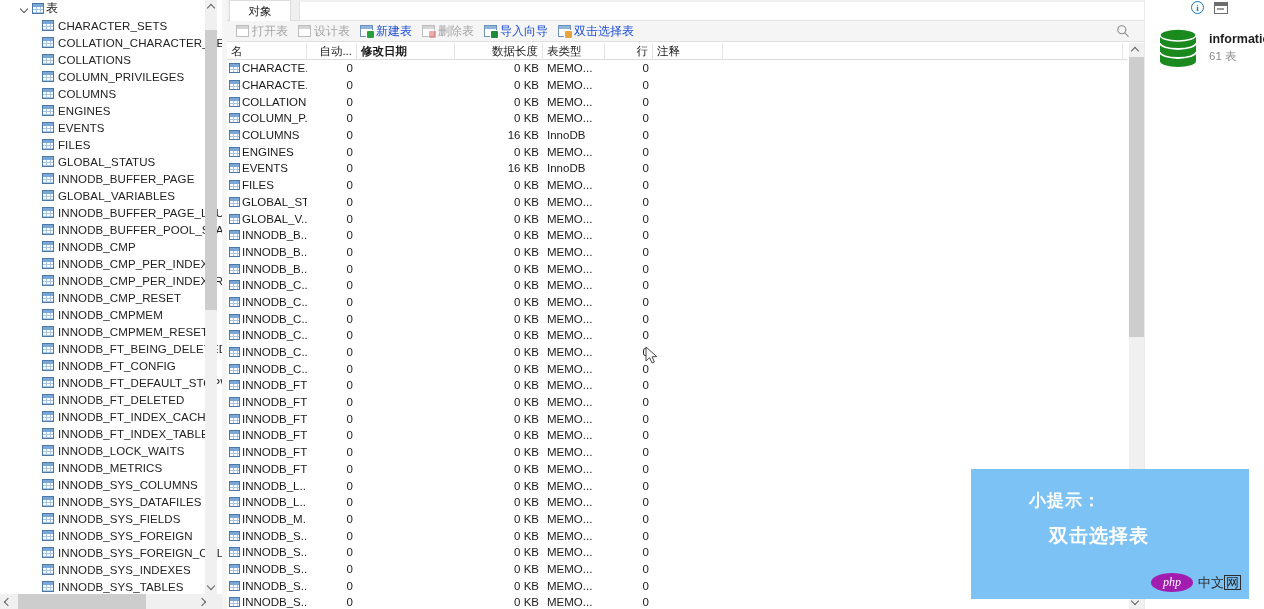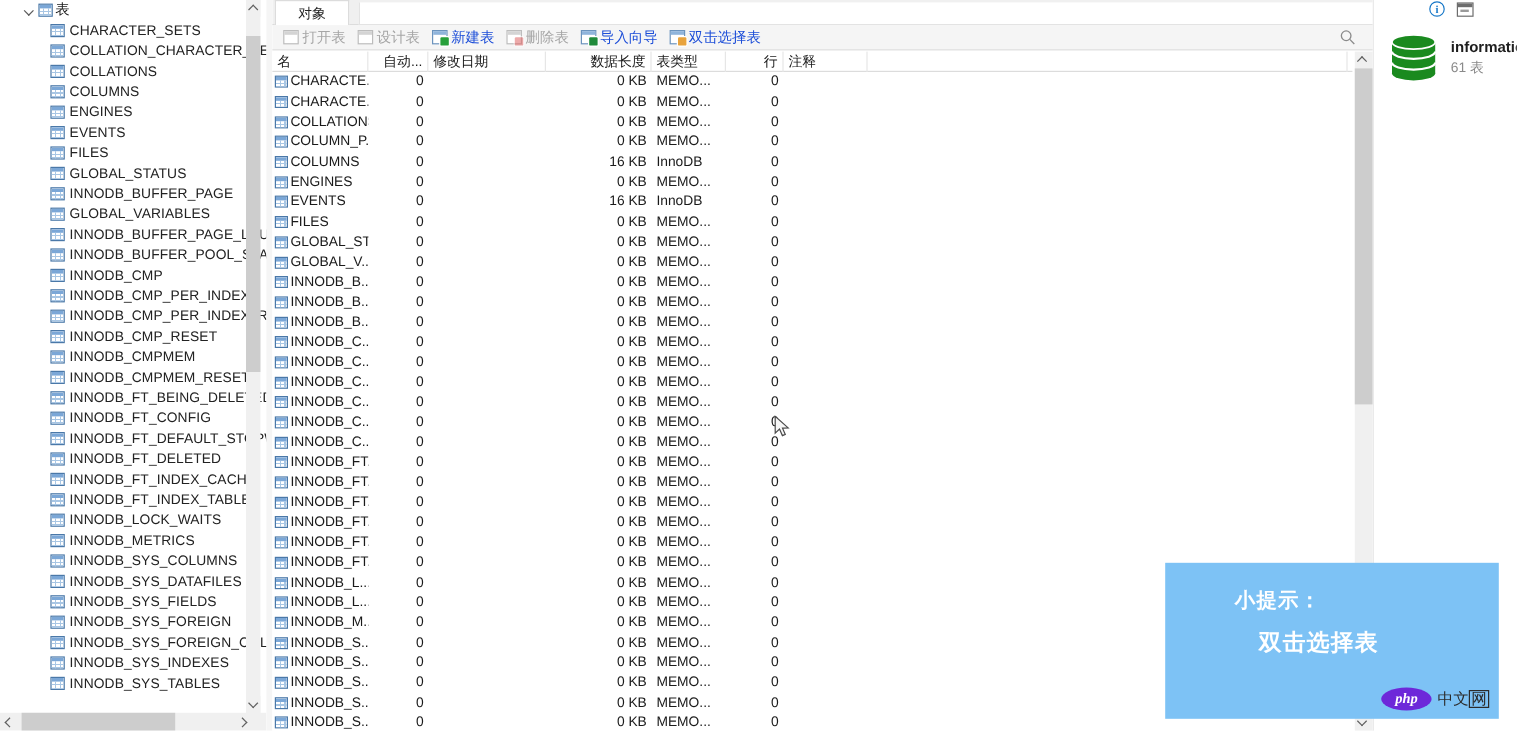--- a/index.html
+++ b/index.html
@@ -284,23 +284,23 @@
     position: absolute; left: 78px; top: 54px;
     color: #ffffff; font-size: 19px; font-weight: bold;
     letter-spacing: 1px;
   }
   #watermark {
     position: absolute; right: 8px; bottom: 7px;
     display: flex; align-items: center; gap: 5px;
   }
   .php-logo {
     width: 42px; height: 19px; border-radius: 50%;
-    background: #6d28d9;
+    background: #a21caf;
     display: flex; align-items: center; justify-content: center;
-    color: #ffffff; font-size: 12px; font-style: italic; font-weight: bold;
+    color: #ffffff; font-size: 12px; font-style: italic; font-weight: normal;
     font-family: "Liberation Serif", serif;
   }
   .wm-text { color: #2b2b2b; font-size: 13px; }
   .wm-text .boxed {
     border: 1px solid #2b2b2b; padding: 0 1px; display: inline-block;
     line-height: 1.05;
   }
 
   
   #cursor { position: absolute; left: 645px; top: 346px; width: 14px; height: 20px; }
@@ -324,20 +324,24 @@
         <div class="tree-item">
           <span class="tbl-ico"></span>
           <span class="tree-label">COLLATION_CHARACTER_SET_</span>
         </div>
         <div class="tree-item">
           <span class="tbl-ico"></span>
           <span class="tree-label">COLLATIONS</span>
         </div>
         <div class="tree-item">
           <span class="tbl-ico"></span>
+          <span class="tree-label">COLUMN_PRIVILEGES</span>
+        </div>
+        <div class="tree-item">
+          <span class="tbl-ico"></span>
           <span class="tree-label">COLUMNS</span>
         </div>
         <div class="tree-item">
           <span class="tbl-ico"></span>
           <span class="tree-label">ENGINES</span>
         </div>
         <div class="tree-item">
           <span class="tbl-ico"></span>
           <span class="tree-label">EVENTS</span>
         </div>
@@ -504,21 +508,21 @@
         <svg width="14" height="14" viewBox="0 0 14 14">
           <circle cx="5.8" cy="5.8" r="4" fill="none" stroke="#8a8a8a" stroke-width="1.1"></circle>
           <line x1="8.8" y1="8.8" x2="12.6" y2="12.6" stroke="#8a8a8a" stroke-width="1.1"></line>
         </svg>
       </div>
     </div>
 
     <div id="thead">
         <div class="th" style="width: 80px; flex: 0 0 80px;">名</div>
         <div class="th num" style="width: 50px; flex: 0 0 50px;">自动...</div>
-        <div class="th" style="width: 98px; flex: 0 0 98px;">修改日期</div>
+        <div class="th" style="width: 98px; flex: 0 0 98px; font-weight: bold;">修改日期</div>
         <div class="th num" style="width: 88px; flex: 0 0 88px;">数据长度</div>
         <div class="th" style="width: 62px; flex: 0 0 62px;">表类型</div>
         <div class="th num" style="width: 48px; flex: 0 0 48px;">行</div>
         <div class="th" style="width: 70px; flex: 0 0 70px;">注释</div>
         <div class="th" style="width: 400px; flex: 0 0 400px;"></div>
       </div>
     <div id="tbody">
         <div class="trow">
           <div class="td name" style="width: 80px; flex: 0 0 80px;">
             <span class="tbl-ico sm"></span>

